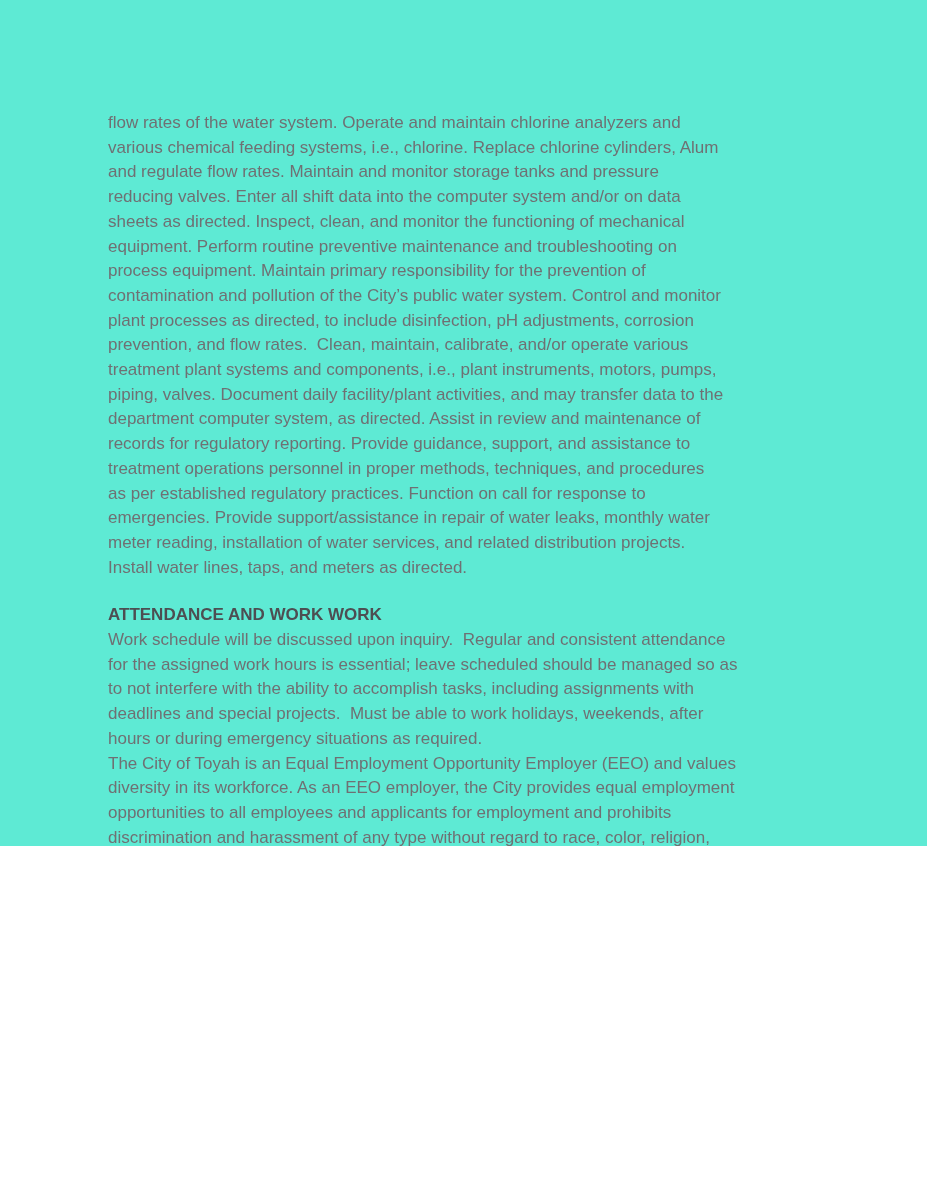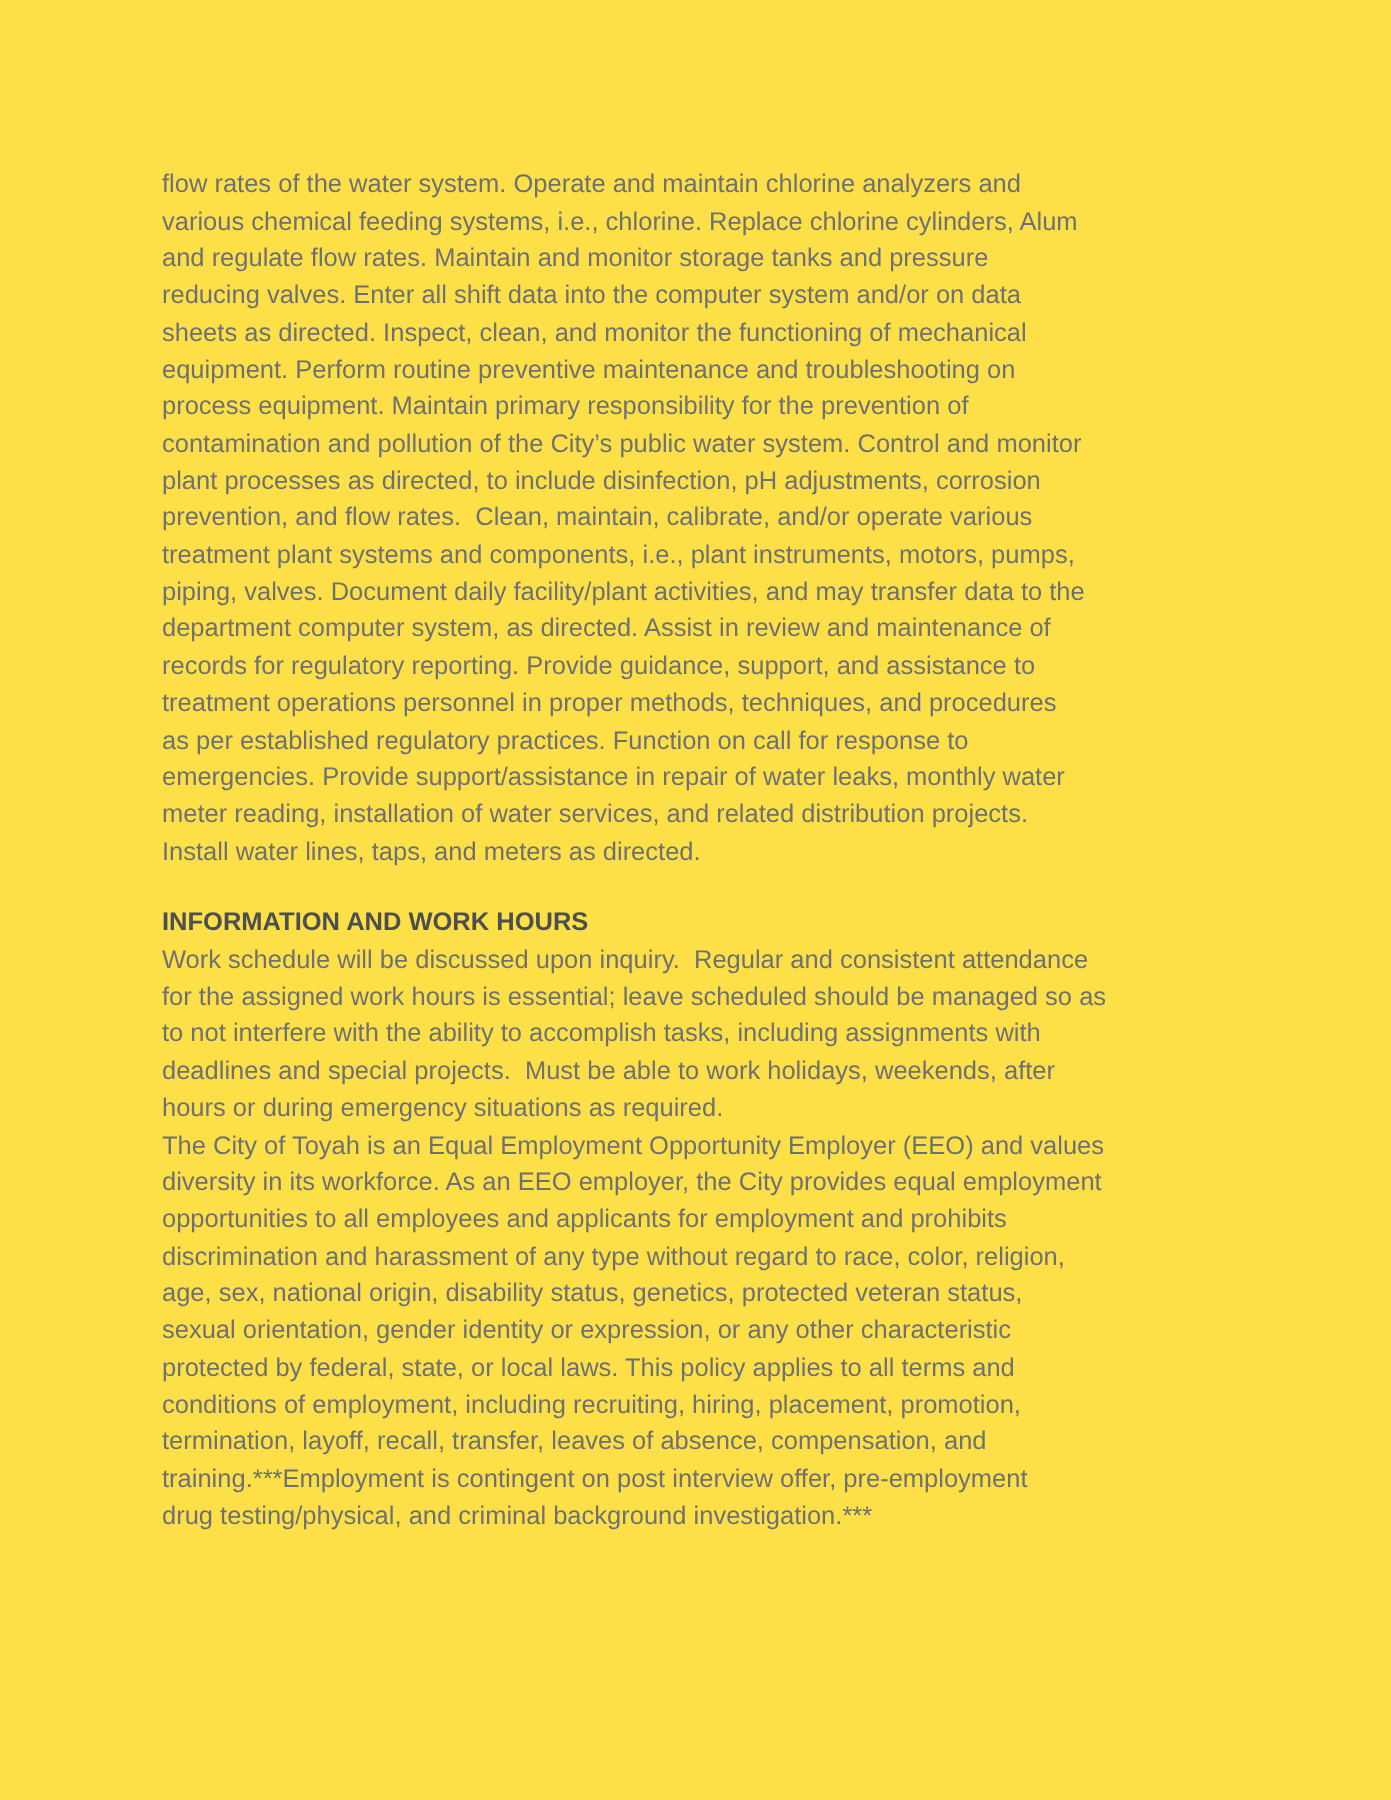--- a/index.html
+++ b/index.html
@@ -3,22 +3,22 @@
 <meta charset="utf-8">
 <style>
   html, body {
     margin: 0;
     padding: 0;
     background: #ffffff;
   }
   .page {
     position: relative;
     width: 927px;
-    height: 1200px;
-    background: #fde047;
+    height: 846px;
+    background: #5eead4;
     overflow: hidden;
     font-family: "Liberation Sans", "DejaVu Sans", sans-serif;
   }
   .content {
     position: absolute;
     left: 108px;
     top: 111px;
     width: 720px;
   }
   .body-text {
@@ -58,21 +58,21 @@
 department computer system, as directed. Assist in review and maintenance of
 records for regulatory reporting. Provide guidance, support, and assistance to
 treatment operations personnel in proper methods, techniques, and procedures
 as per established regulatory practices. Function on call for response to
 emergencies. Provide support/assistance in repair of water leaks, monthly water
 meter reading, installation of water services, and related distribution projects.
 Install water lines, taps, and meters as directed.</p>
     </section>
 
     <section>
-      <h2 class="section-heading">INFORMATION AND WORK HOURS</h2>
+      <h2 class="section-heading">ATTENDANCE AND WORK WORK</h2>
       <p class="body-text">Work schedule will be discussed upon inquiry.  Regular and consistent attendance
 for the assigned work hours is essential; leave scheduled should be managed so as
 to not interfere with the ability to accomplish tasks, including assignments with
 deadlines and special projects.  Must be able to work holidays, weekends, after
 hours or during emergency situations as required.</p>
     </section>
 
     <section>
       <p class="body-text">The City of Toyah is an Equal Employment Opportunity Employer (EEO) and values
 diversity in its workforce. As an EEO employer, the City provides equal employment

